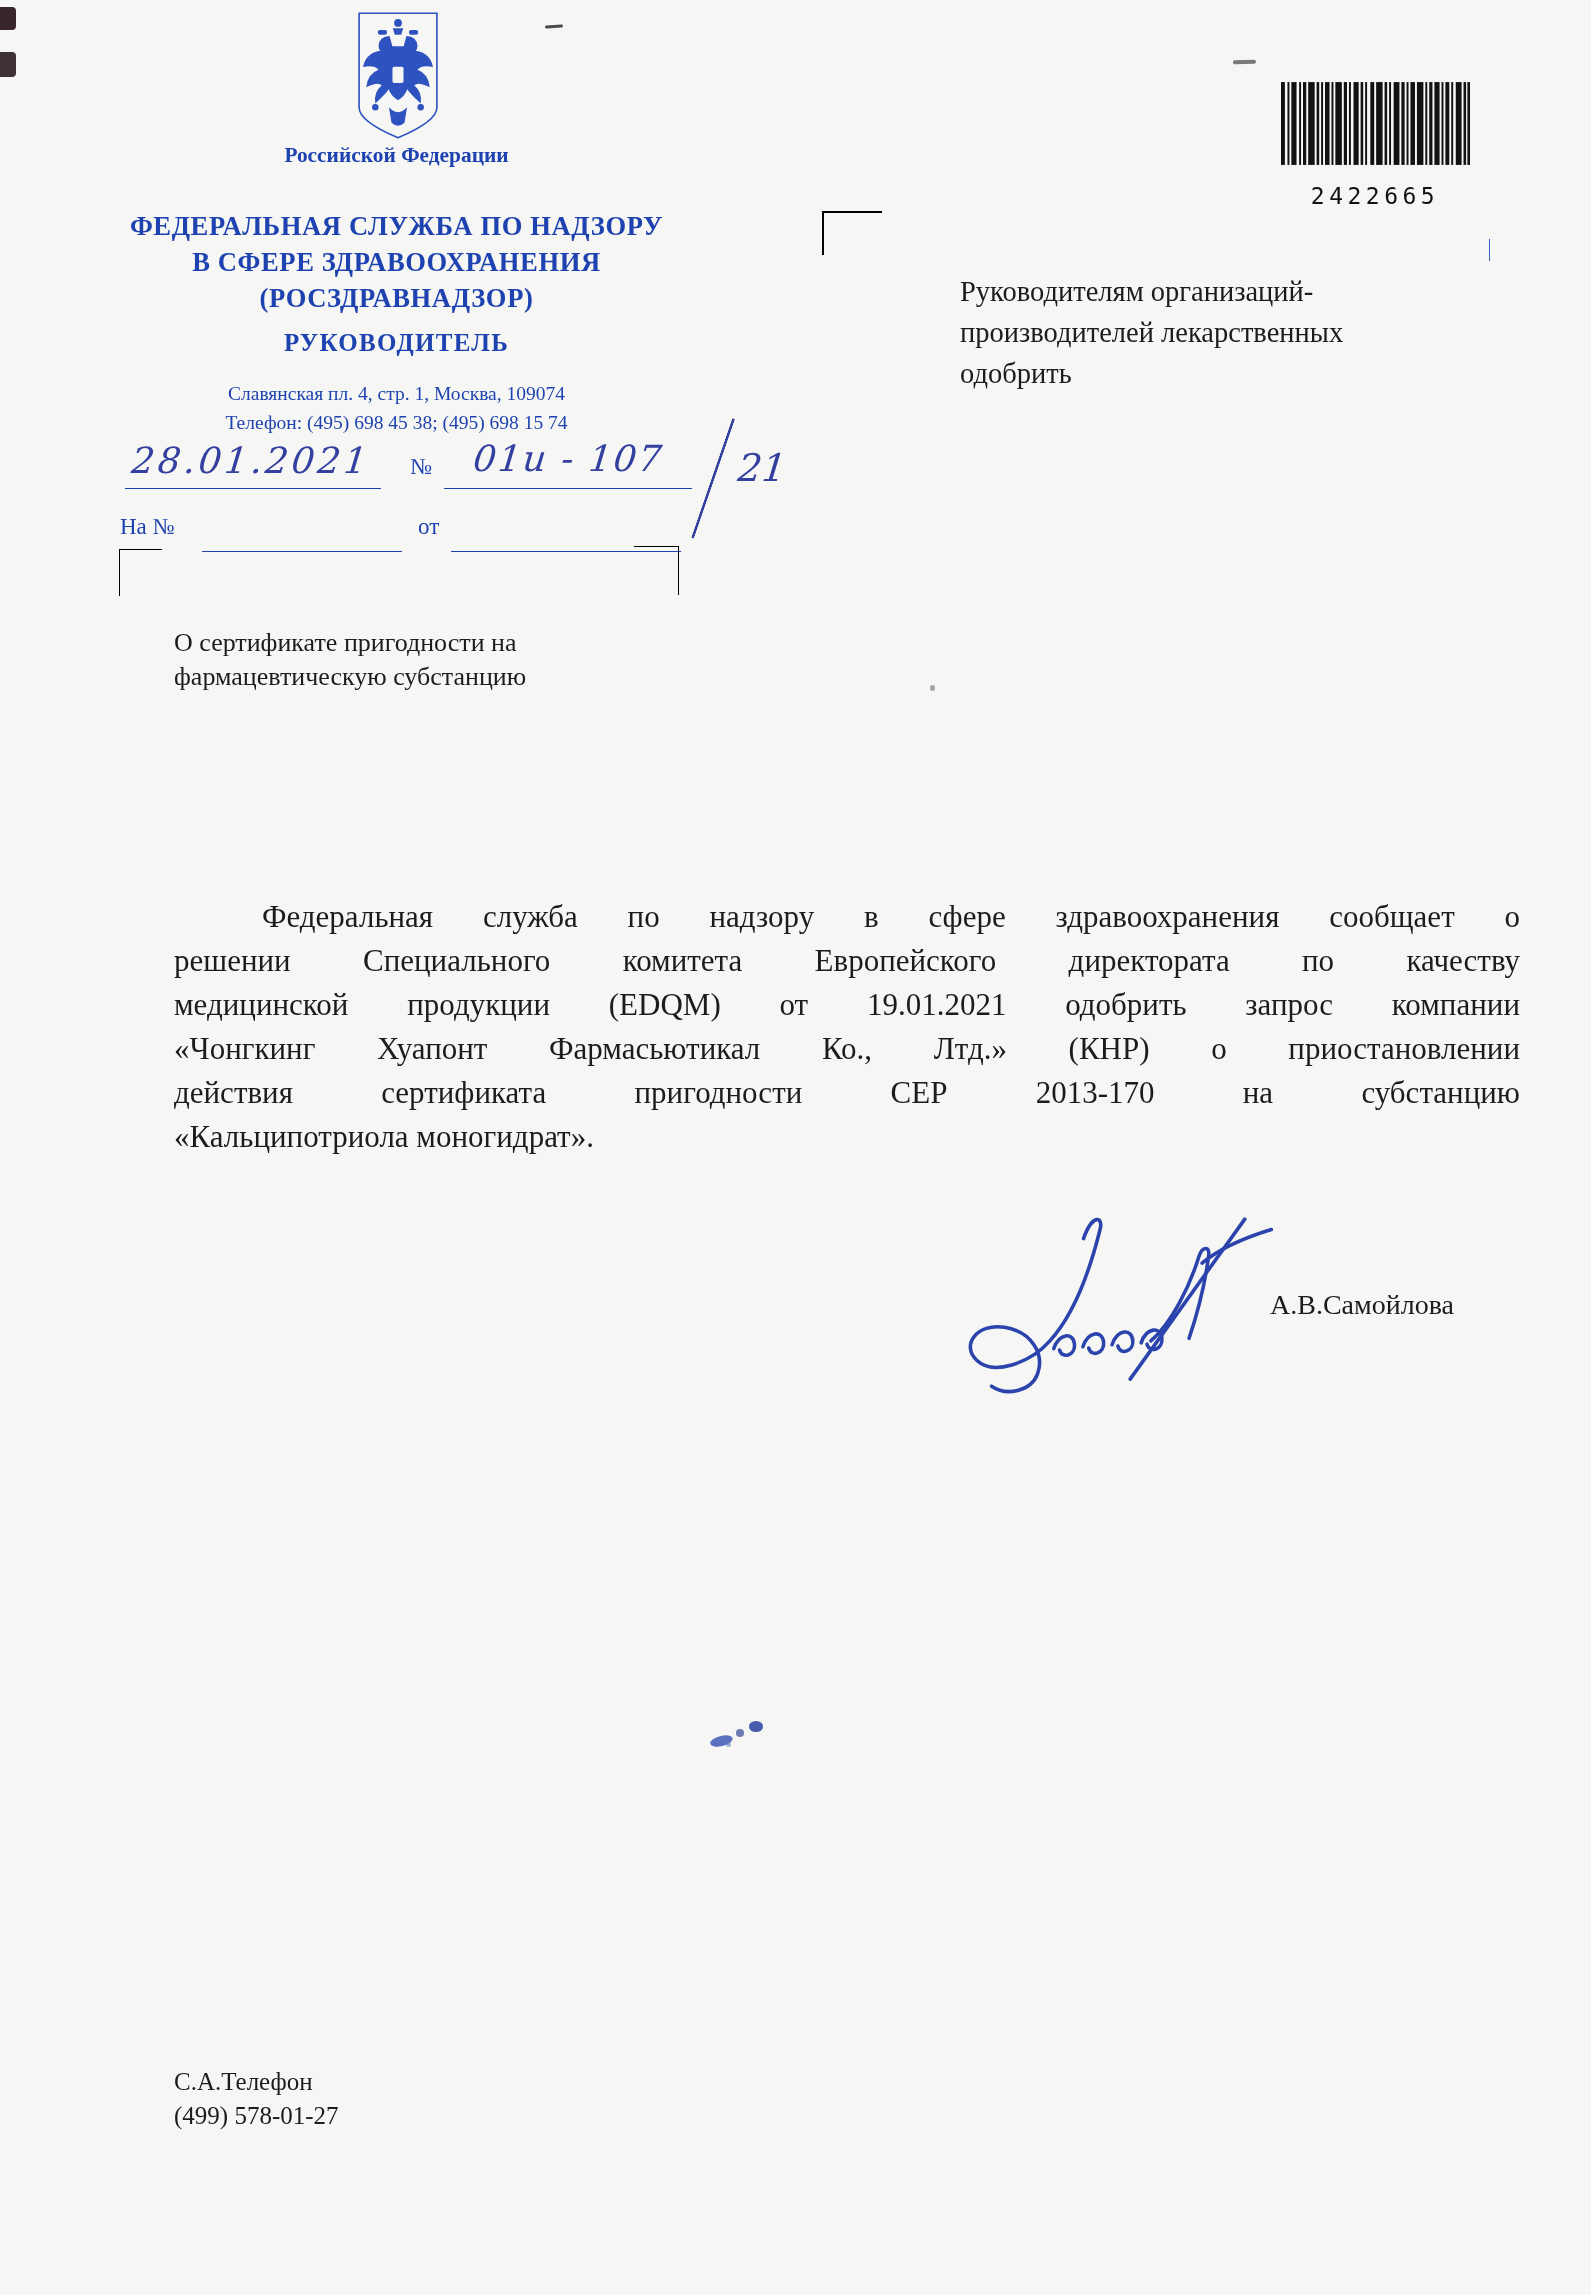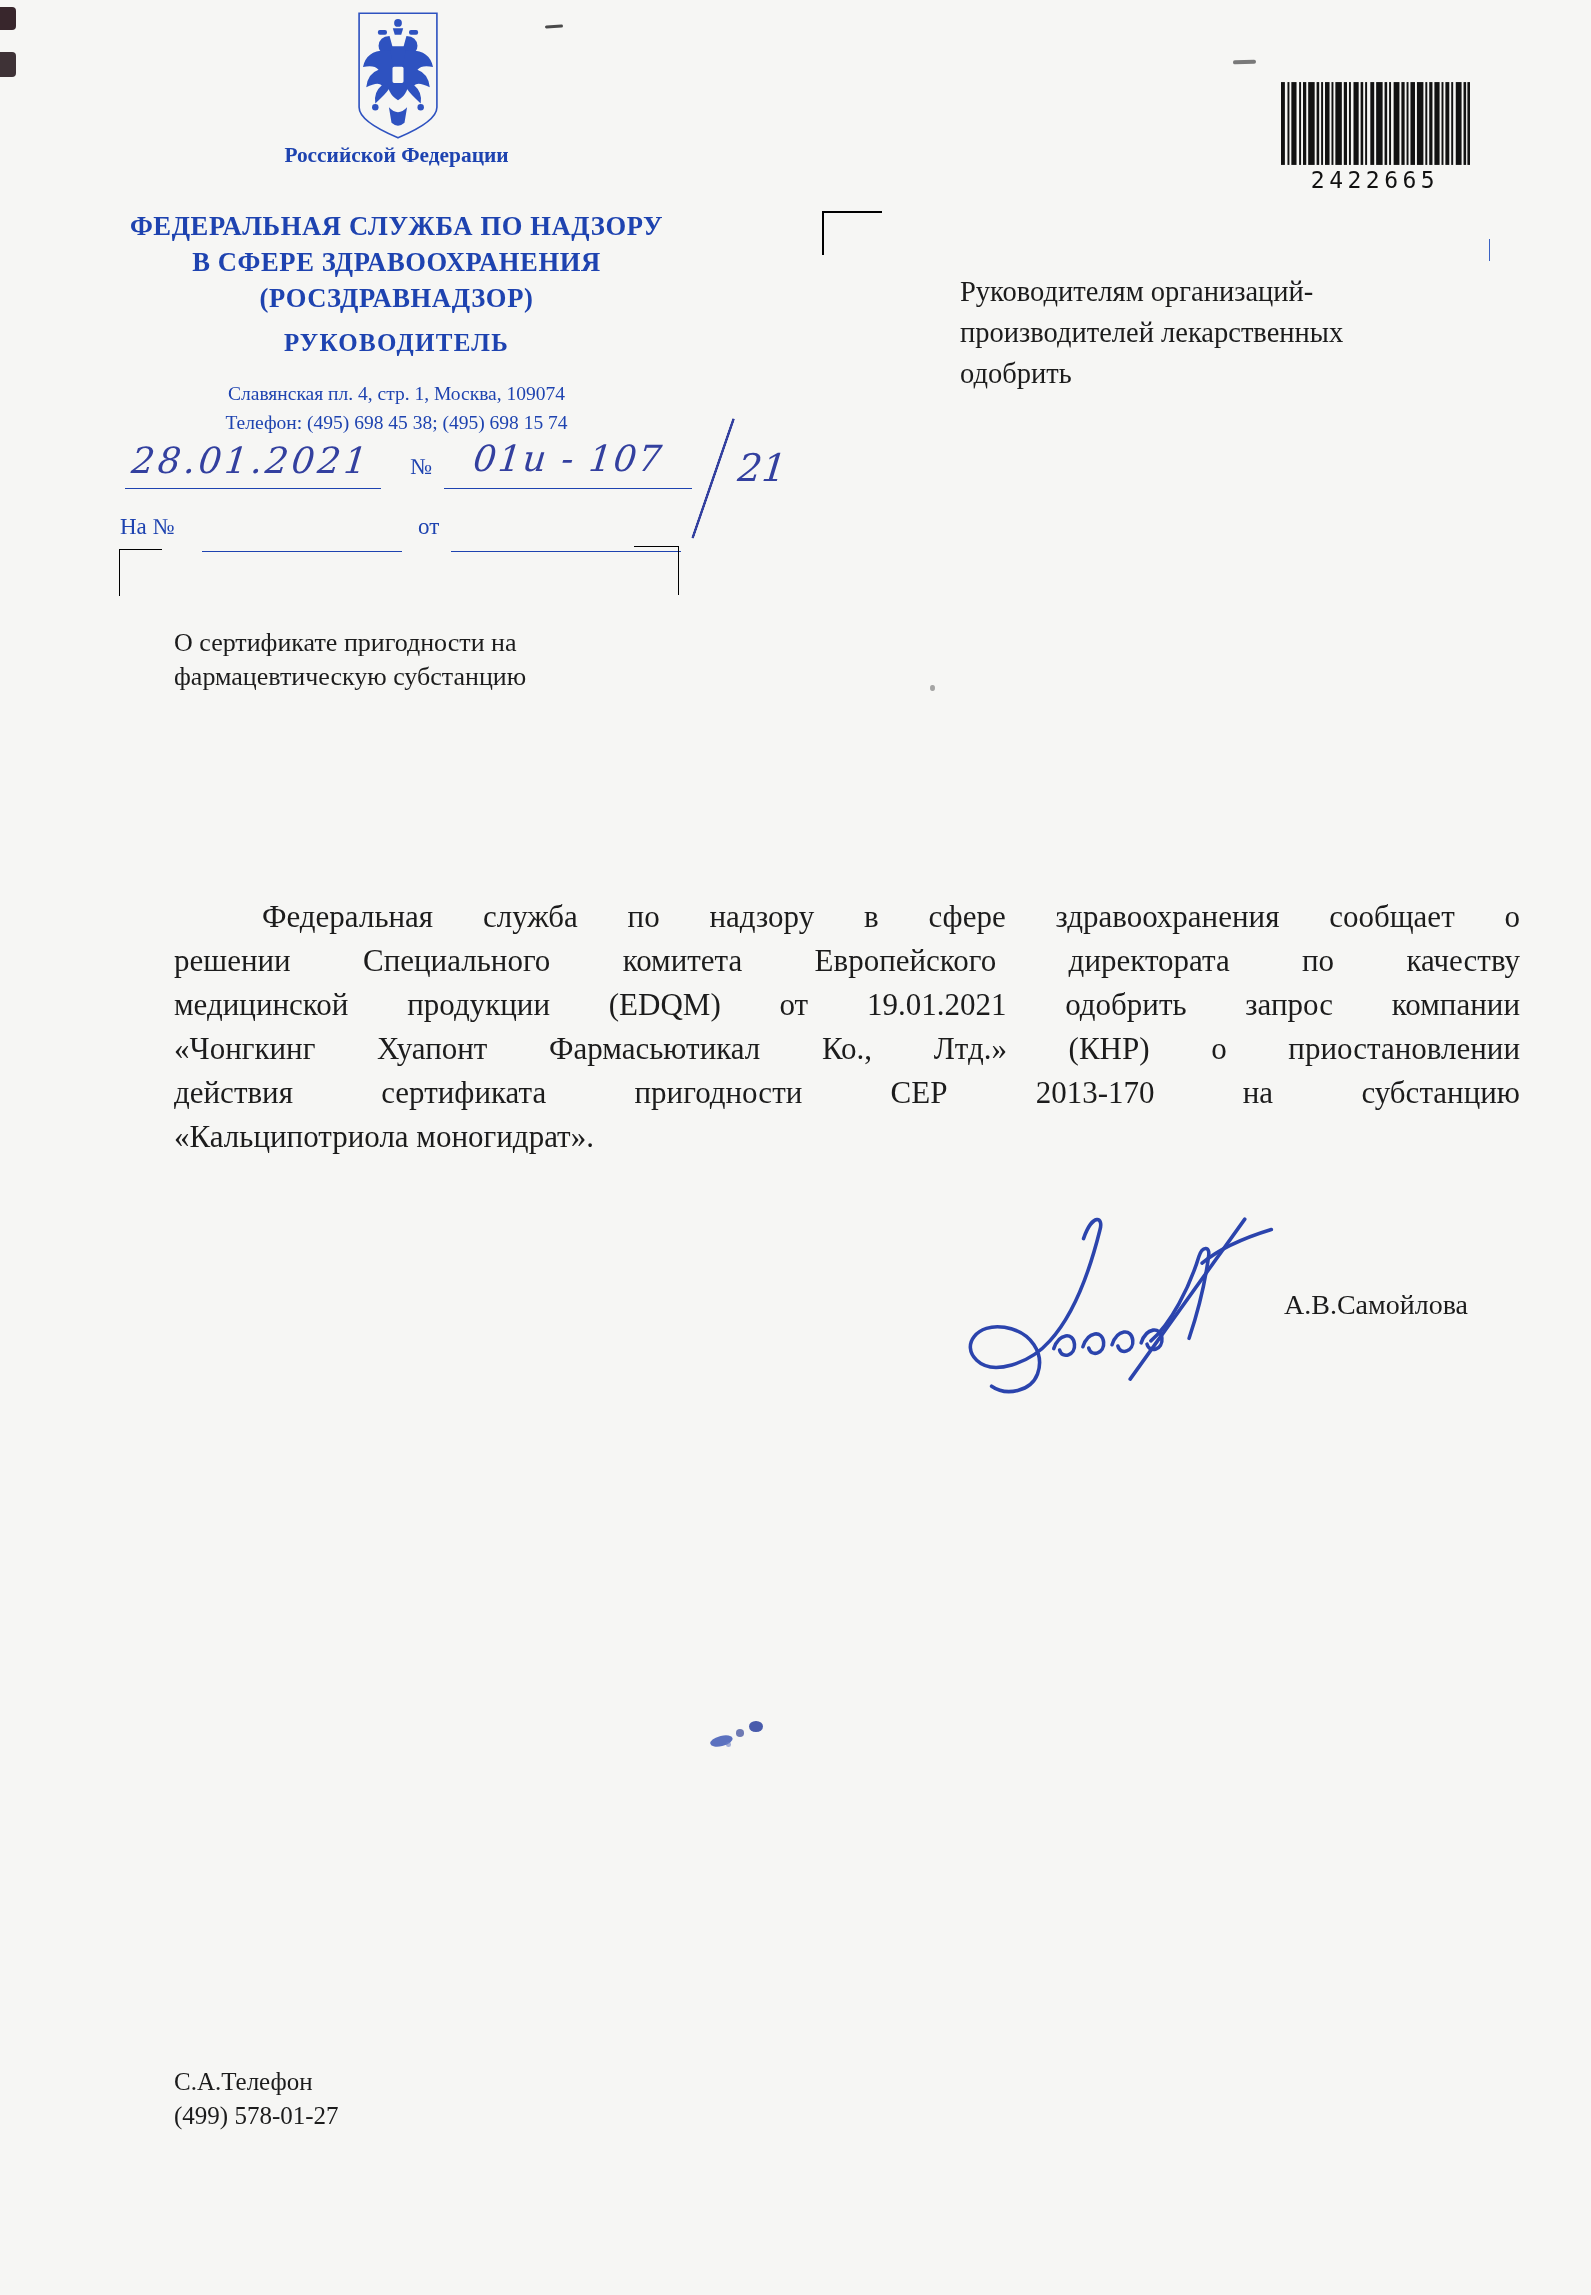--- a/index.html
+++ b/index.html
@@ -39,34 +39,34 @@
   .ref-from{left:418px;top:514px;font-size:23px;color:var(--letterhead-blue);}
   .ref-line2{left:451px;top:551px;width:230px;}
   
   .br{border-color:var(--bracket-blue);}
   .br-left{left:119px;top:549px;width:43px;height:47px;border-top:1.9px solid;border-left:1.9px solid;}
   .br-right{left:634px;top:546px;width:45px;height:49px;border-top:1.9px solid;border-right:1.9px solid;}
   .br-recipient{left:822px;top:211px;width:60px;height:44px;border-top:2.6px solid;border-left:2.6px solid;}
   .tick-right{left:1489px;top:239px;height:22px;border-left:1.9px solid var(--bracket-blue);}
   
   .barcode-wrap{left:1279px;top:82px;width:192px;text-align:center;}
-  .barcode-num{font-family:"DejaVu Sans Mono",monospace;font-size:23px;color:#111;letter-spacing:4.5px;margin-top:0;}
+  .barcode-num{font-family:"DejaVu Sans Mono",monospace;font-size:23px;color:#111;letter-spacing:4.5px;margin-top:16px;}
   
   .recipient{left:960px;top:271px;width:577px;text-align:left;color:var(--text-black);
     font-size:28.5px;line-height:41px;}
   
   .subject{left:174px;top:626px;width:506px;color:var(--text-black);font-size:26px;line-height:34px;font-family:Liberation Serif, serif;}
   
   .body-text{left:174px;top:895px;width:1346px;color:var(--text-black);font-size:31px;line-height:44px;}
   .body-line{text-align:justify;text-align-last:justify;}
   .body-line.first{text-indent:88px;}
   .body-line.last{text-align-last:left;}
   
   .sig{left:916px;top:1201px;width:383px;height:204px;}
-  .sig-name{left:1270px;top:1289px;font-size:28px;color:var(--text-black);margin-left:14px;}
+  .sig-name{left:1270px;top:1289px;font-size:28px;color:var(--text-black);}
   
   .footer{left:174px;top:2065px;font-size:25px;line-height:34px;color:var(--text-black);}
   
   .edge-mark1{left:0;top:6.5px;width:16px;height:23px;background:#241016;border-radius:0 3.9px 3.9px 0;opacity:.9;}
   .edge-mark2{left:0;top:52px;width:16px;height:25px;background:#1d0f14;border-radius:0 3.9px 3.9px 0;opacity:.85;}
   .dash1{left:545px;top:25px;width:17.5px;height:3.2px;background:#4a4a4a;border-radius:1.9px;transform:rotate(-3deg);}
   .dash2{left:1233px;top:60px;width:23px;height:3.9px;background:#5a5a5a;border-radius:1.9px;transform:rotate(-2deg);opacity:.8;}
   .subj-dot{left:930px;top:685px;width:4.5px;height:5.8px;background:#7a7a7a;border-radius:50%;opacity:.65;}
   .smudge{left:710px;top:1720px;width:78px;height:39px;}
   .smudge i{position:absolute;display:block;border-radius:50%;}

